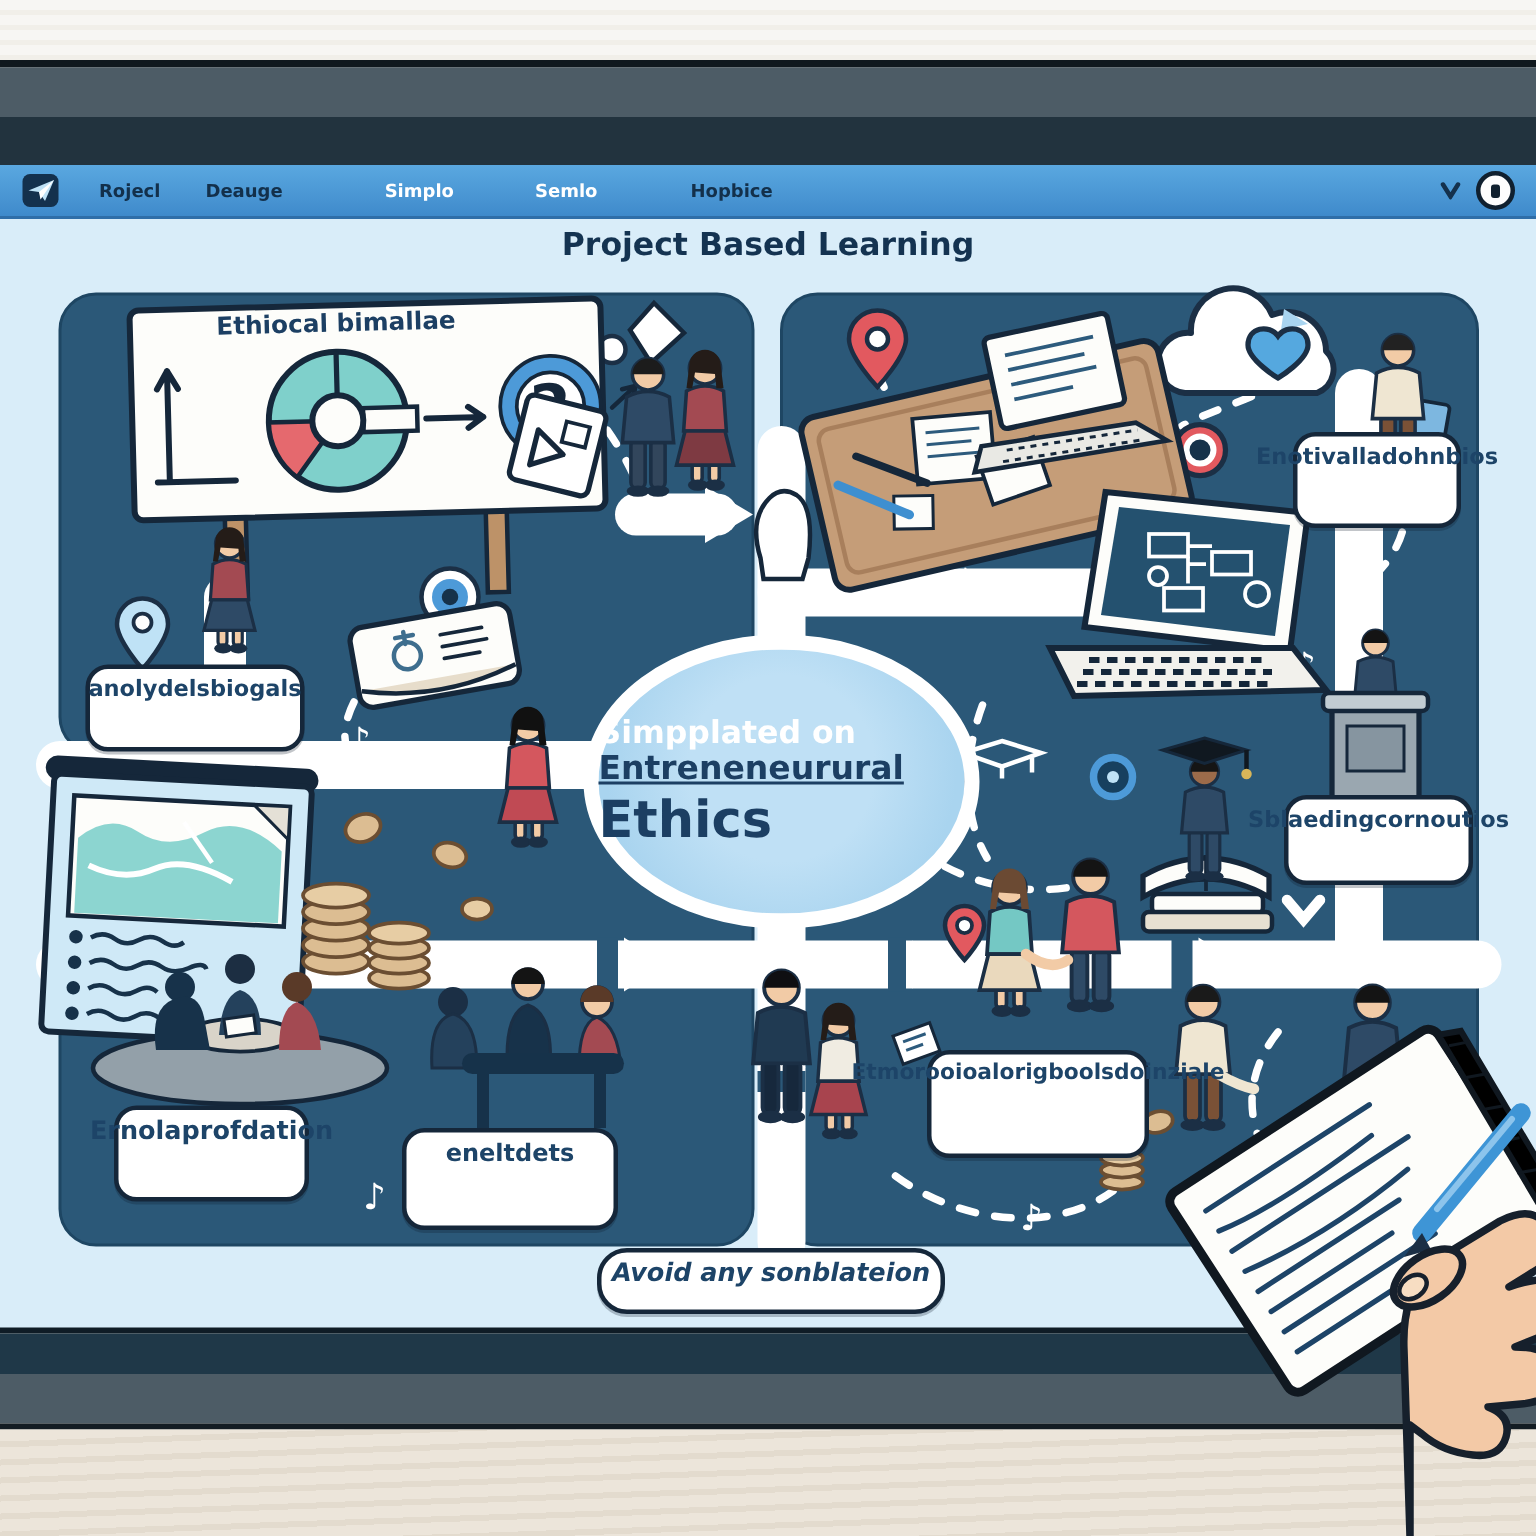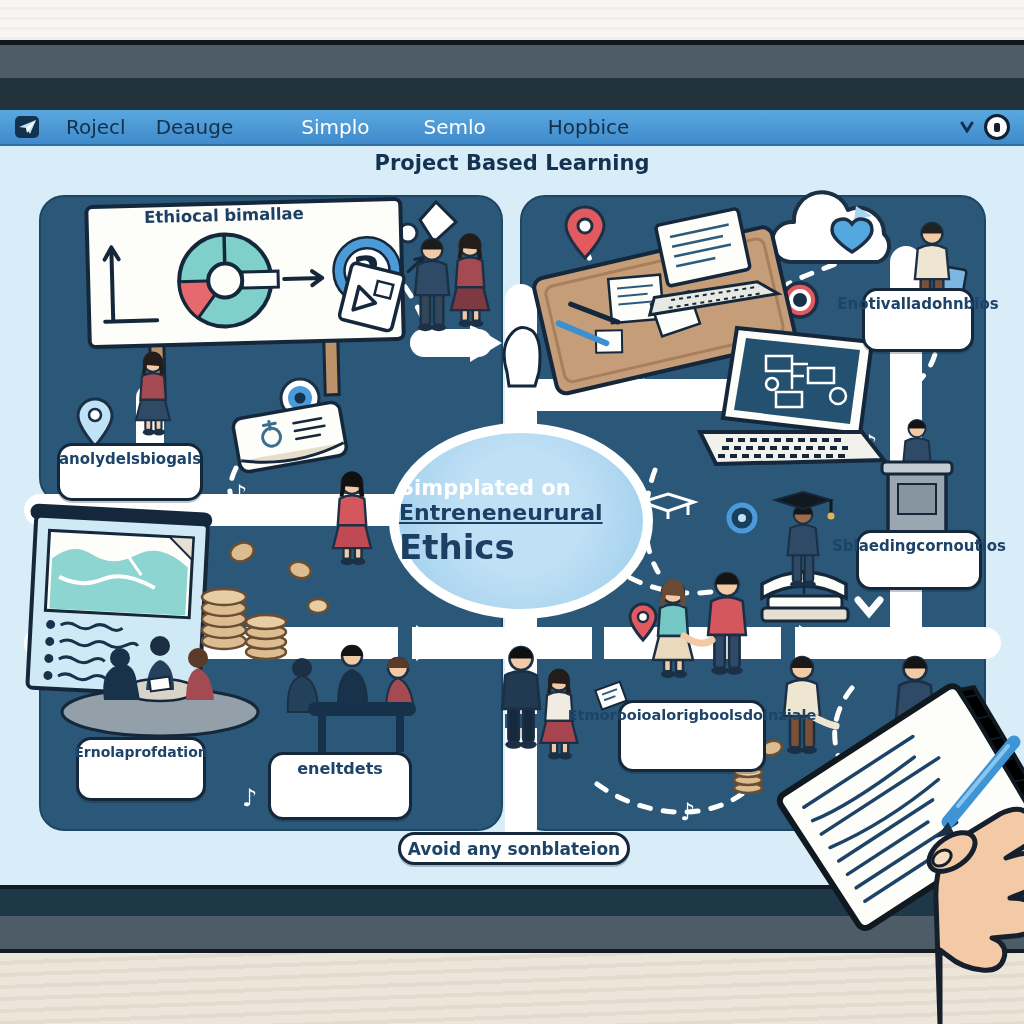--- a/index.html
+++ b/index.html
@@ -6,21 +6,21 @@
   .stage{position:relative;width:1024px;height:1024px;overflow:hidden;
     font-family:"DejaVu Sans","Liberation Sans",sans-serif;
     background:repeating-linear-gradient(180deg,#f7f6f3 0 7px,#f1efe9 7px 10px);}
   .abs{position:absolute;left:0;right:0;}
   .fl-a{top:40px;height:5px;background:#10181e;}
   .fl-b{top:45px;height:33px;background:#4d5c66;}
   .fl-c{top:78px;height:32px;background:#22333e;}
   .menubar{position:absolute;top:110px;left:0;right:0;height:36px;
     background:linear-gradient(180deg,#5aa8e0,#3f8acb);display:flex;align-items:center;
     padding:0 14px;box-sizing:border-box;border-bottom:2px solid #2f6ea8;z-index:12;}
-  .menu-item{font-weight:normal;font-size:20px;white-space:nowrap;cursor:default;}
+  .menu-item{font-weight:bold;font-size:12px;white-space:nowrap;cursor:default;}
   .mi-dark{color:#13304b;} .mi-light{color:#fff;}
   .menubar-right{margin-left:auto;display:flex;align-items:center;gap:10px;}
   .bubble-icon{width:20px;height:20px;border-radius:50%;background:#fdfdfd;border:3px solid #10202f;
     display:flex;align-items:center;justify-content:center;}
   .bubble-dot{width:6px;height:9px;background:#10202f;border-radius:2px;}
   .screen{position:absolute;top:146px;left:0;right:0;height:742px;background:#d9edf9;}
   .fb-0{top:885px;height:4px;background:#0f1c26;}
   .fb-a{top:889px;height:27px;background:#1f3848;}
   .fb-b{top:916px;height:33px;background:#4d5c66;}
   .fb-c{top:949px;height:4px;background:#131c23;}
@@ -392,33 +392,33 @@
     <span>delsbiogals</span>
   </div>
   <div class="label-box" style="left:862px;top:288px;width:112px;height:64px;font-size:15px;">
     <span>Enotivalla</span>
     <span>dohnbios</span>
   </div>
   <div class="label-box" style="left:856px;top:530px;width:126px;height:60px;font-size:15px;">
     <span>Sblaeding</span>
     <span>cornoutios</span>
   </div>
-  <div class="label-box" style="left:76px;top:737px;width:130px;height:64px;font-size:14px;">
+  <div class="label-box" style="left:76px;top:737px;width:130px;height:64px;font-size:17px;">
     <span>Ernola</span>
     <span>profdation</span>
   </div>
   <div class="label-box" style="left:268px;top:752px;width:144px;height:68px;font-size:16px;">
     <span>eneltdets</span>
   </div>
   <div class="label-box" style="left:618px;top:700px;width:148px;height:72px;font-size:14.5px;">
     <span>Etmorooioal</span>
     <span>origbools</span>
     <span>doinziale</span>
   </div>
-  <div class="label-box" style="left:398px;top:832px;width:232px;height:33px;font-size:17px;border-radius:20px;">
+  <div class="label-box" style="left:398px;top:832px;width:232px;height:44px;font-size:17px;border-radius:20px;font-style:italic;">
     <span>Avoid any sonblateion</span>
   </div>
 
   <div class="ellipse">
     <span class="el-1">Simpplated on</span>
     <span class="el-2">Entreneneurural</span>
     <span class="el-3">Ethics</span>
   </div>
 
   <div class="abs fb-0"></div>

